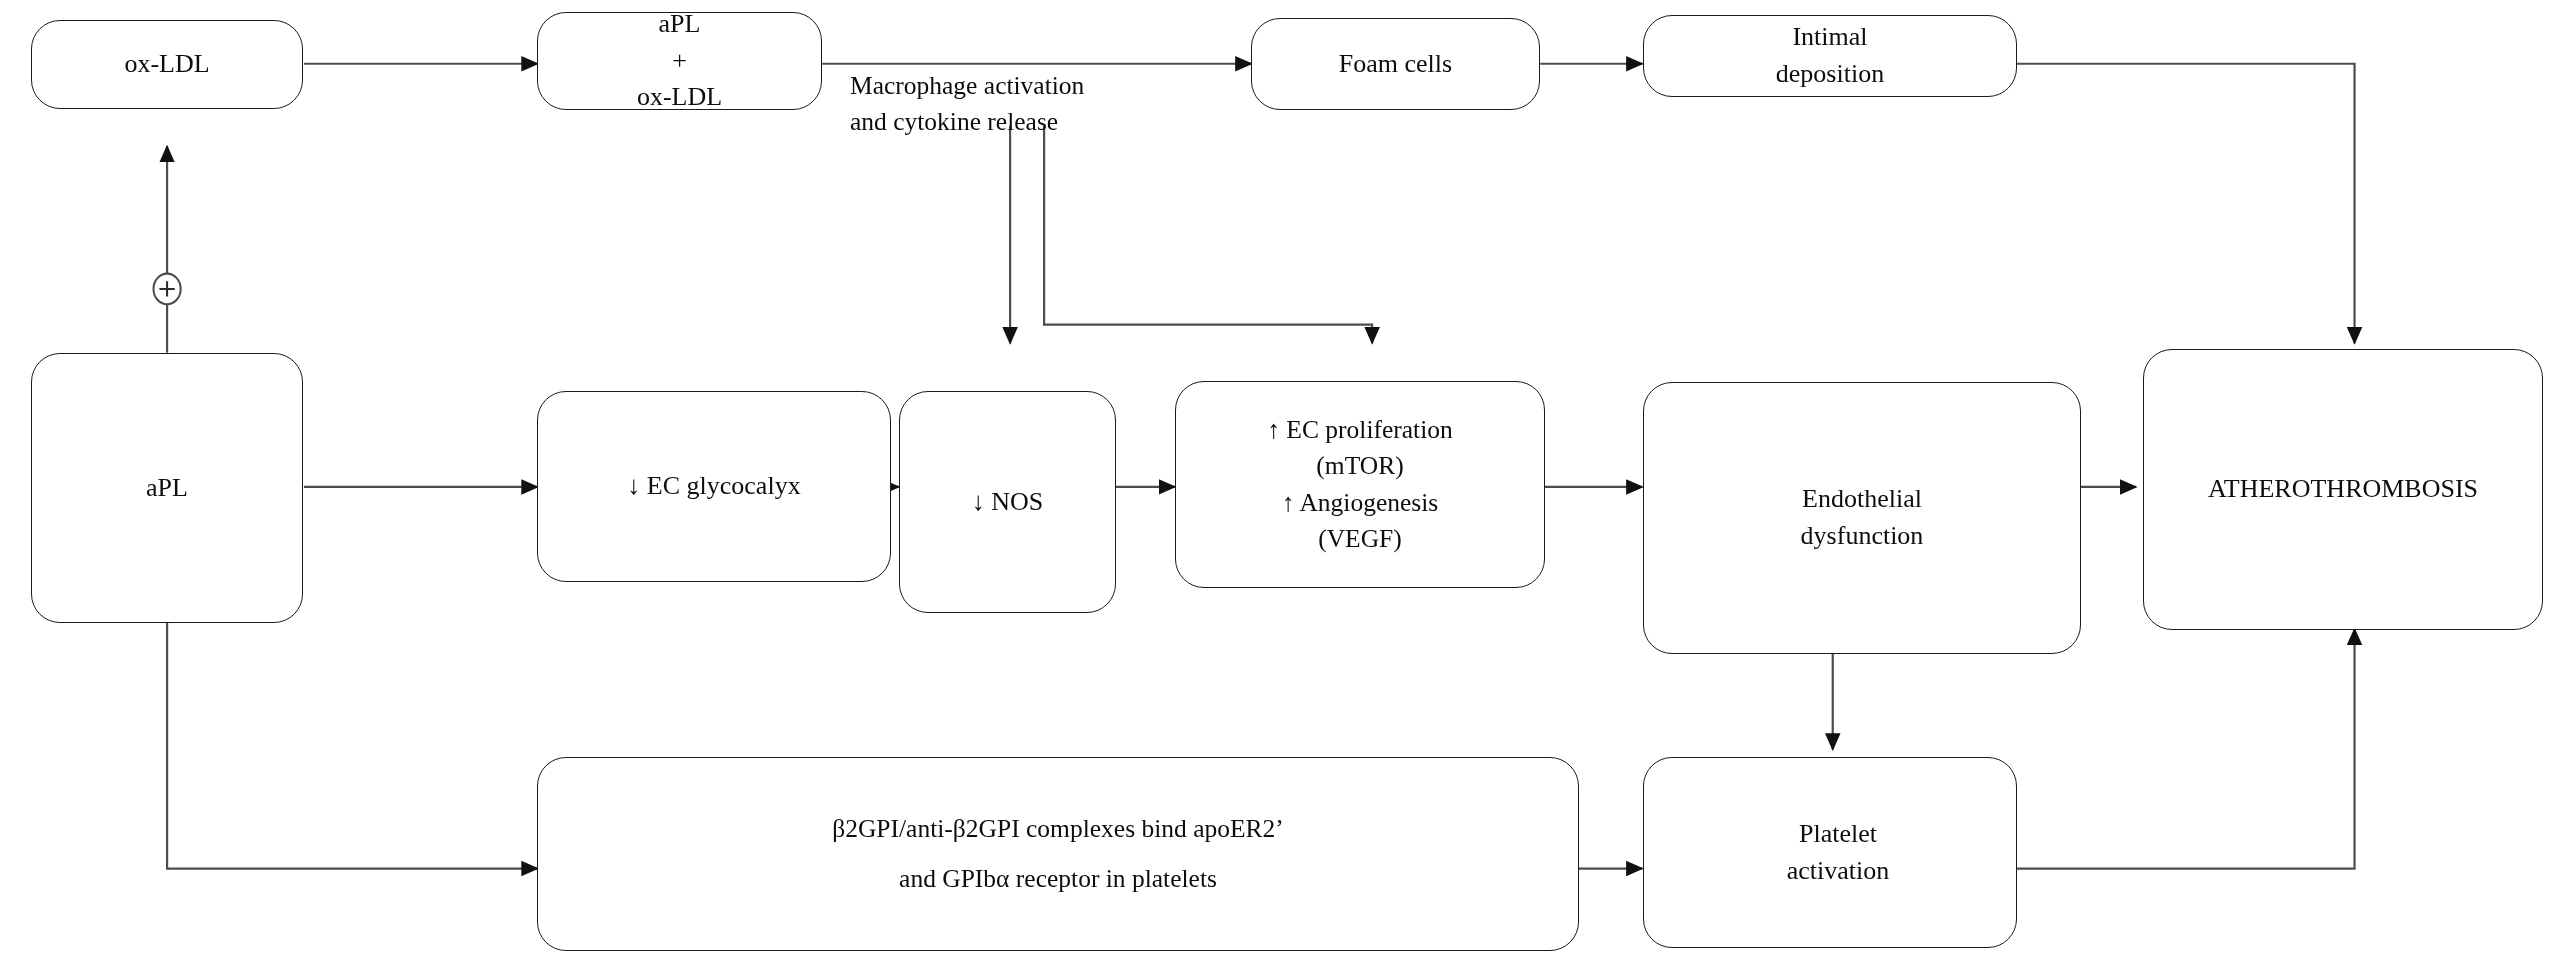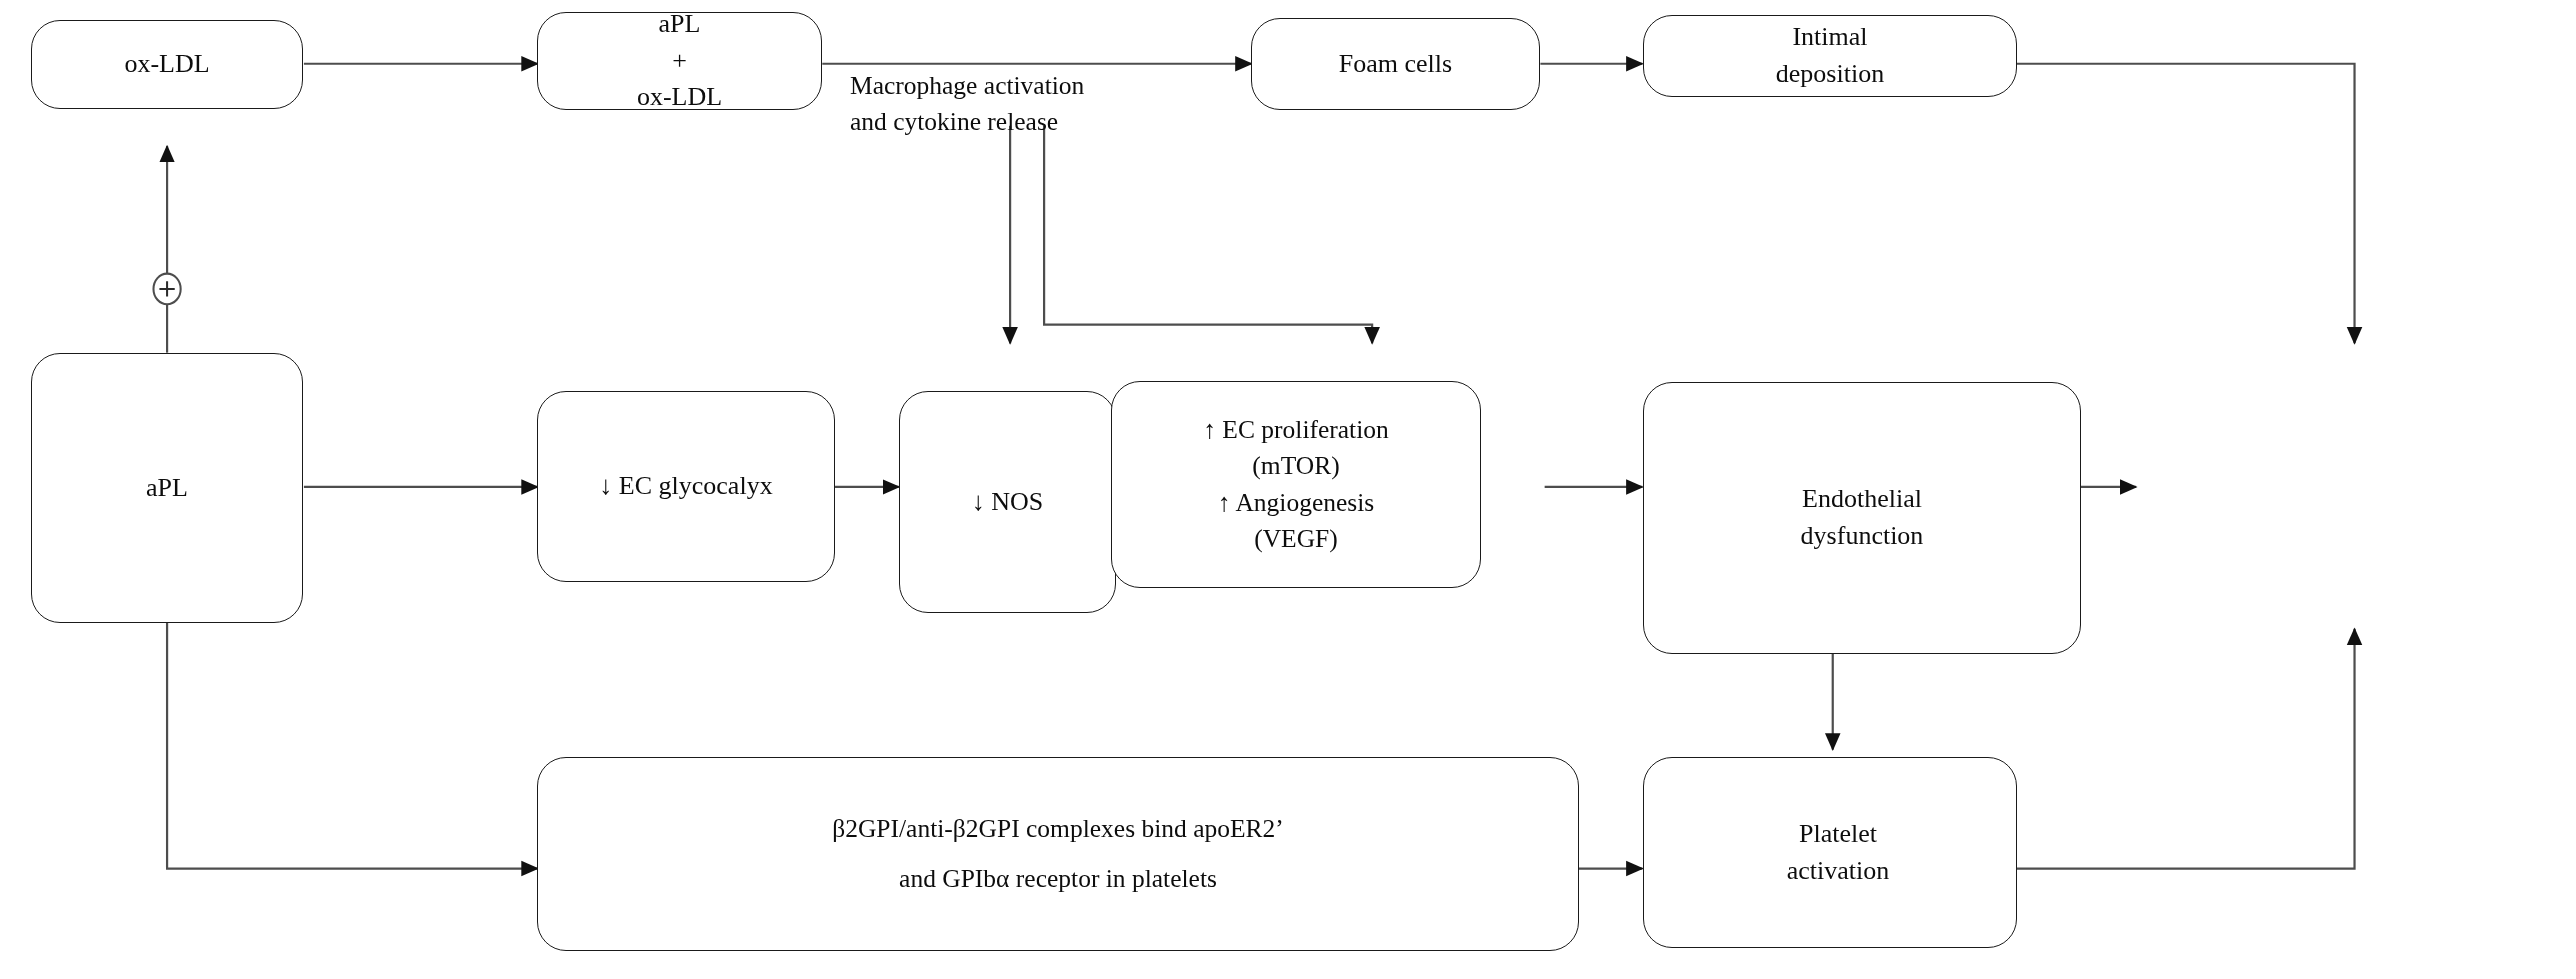--- a/index.html
+++ b/index.html
@@ -100,40 +100,43 @@
 
   <div class="node f-lg" style="left:1643px; top:15.3px; width:374px; height:82px;">
     <span class="label">Intimal
 deposition</span>
   </div>
 
   <div class="node f-lg" style="left:31px; top:353px; width:272px; height:270px;">
     <span class="label">aPL</span>
   </div>
 
-  <div class="node f-lg" style="left:537px; top:391px; width:298px; height:191px;">
+  <div class="node f-lg" style="left:537px; top:391px; width:354px; height:191px;">
     <span class="label">↓ EC glycocalyx</span>
   </div>
 
   <div class="node f-lg" style="left:899px; top:391px; width:217px; height:222px;">
     <span class="label">↓ NOS</span>
   </div>
 
-  <div class="node f-md" style="left:1111px; top:381px; width:370px; height:207px;">
+  <div class="node f-md" style="left:1175px; top:381px; width:370px; height:207px;">
     <span class="label">↑ EC proliferation
 (mTOR)
 ↑ Angiogenesis
 (VEGF)</span>
   </div>
 
   <div class="node f-lg" style="left:1643px; top:350px; width:438px; height:272px;margin-top:32px;">
     <span class="label">Endothelial
 dysfunction</span>
   </div>
 
+  <div class="node f-lg" style="left:2143px; top:349px; width:400px; height:281px;">
+    <span class="label">ATHEROTHROMBOSIS</span>
+  </div>
 
   <div class="node f-md" style="left:537px; top:757px; width:1042px; height:194px;">
     <span class="label" style="line-height:1.95;">β2GPI/anti-β2GPI complexes bind apoER2’
 and GPIbα  receptor in platelets</span>
   </div>
 
   <div class="node f-lg" style="left:1643px; top:757px; width:374px; height:191px;padding-left:16px;">
     <span class="label">Platelet
 activation</span>
   </div>

